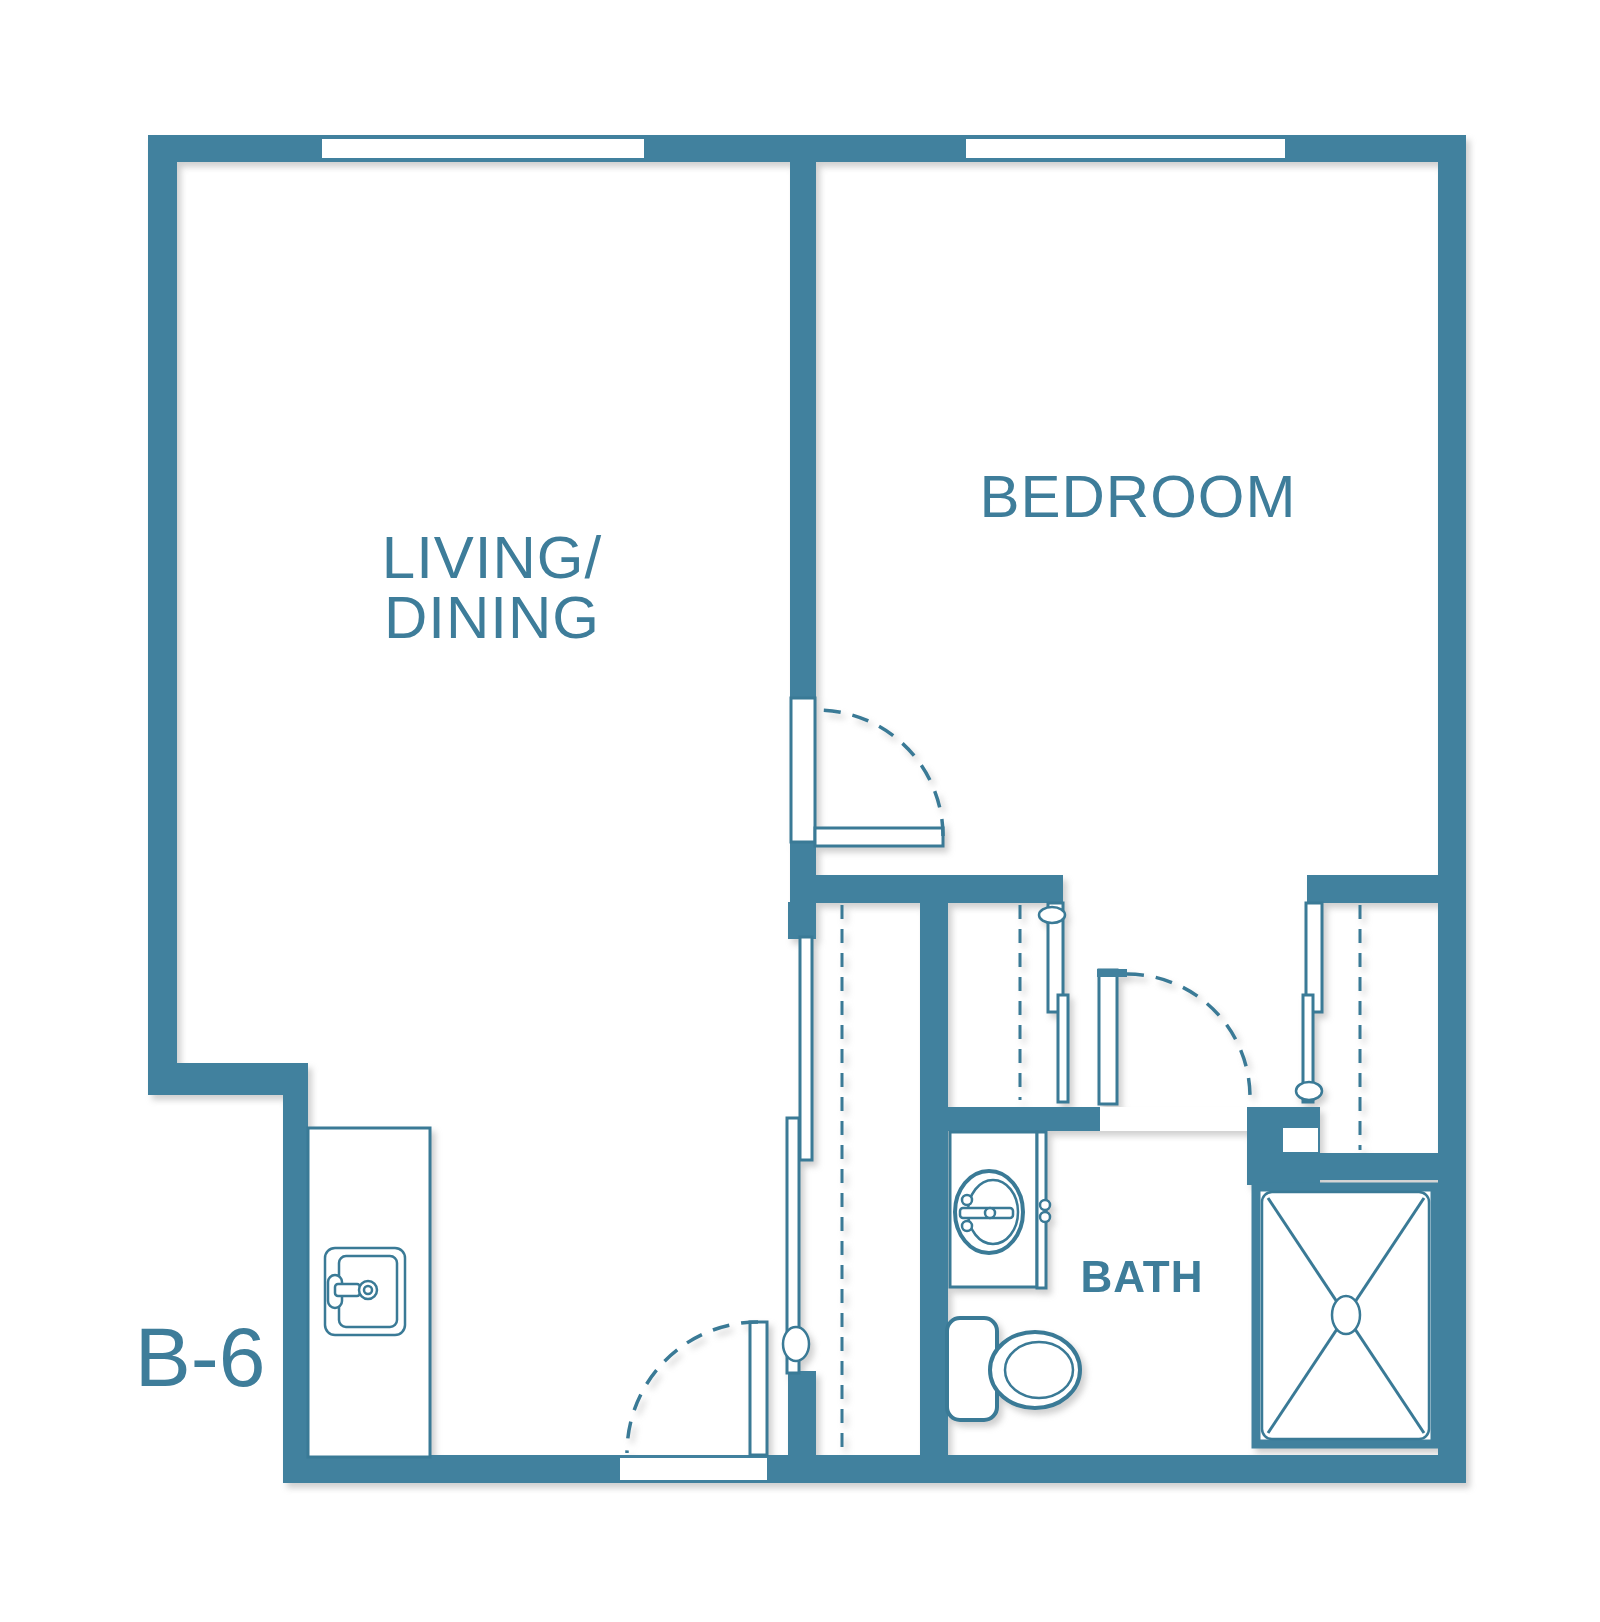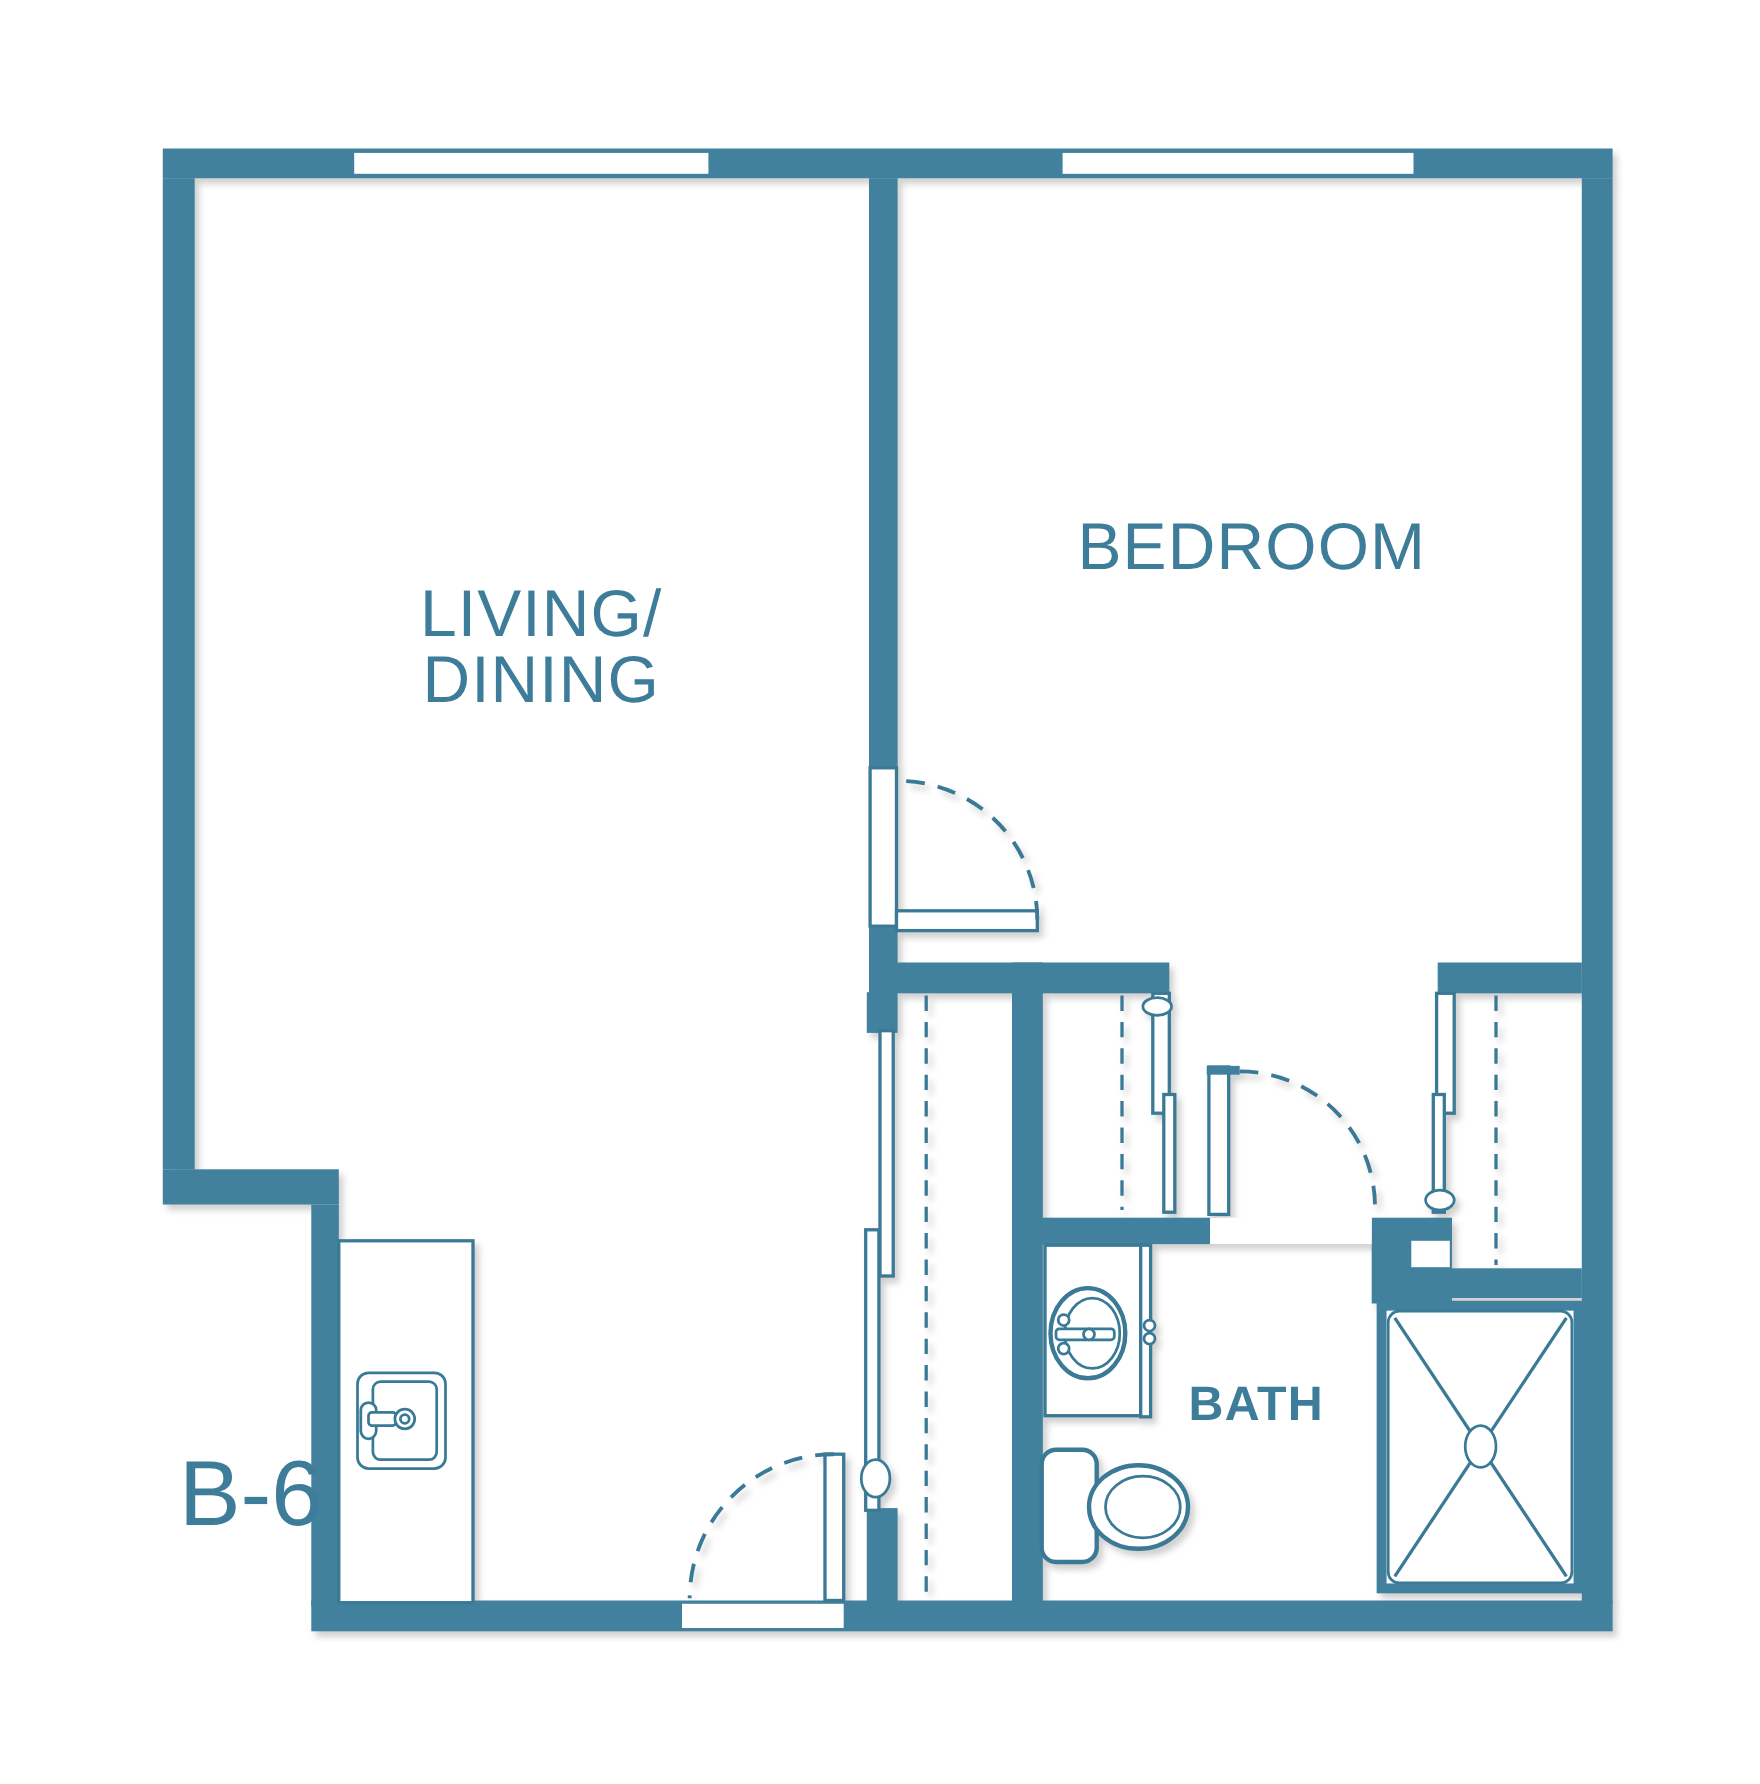--- a/index.html
+++ b/index.html
@@ -95,14 +95,14 @@
       <rect x="1262" y="1192" width="167" height="247" rx="10" class="thin"></rect>
       <line x1="1268" y1="1198" x2="1424" y2="1433" class="xline"></line>
       <line x1="1424" y1="1198" x2="1268" y2="1433" class="xline"></line>
       <ellipse cx="1346" cy="1315" rx="14" ry="19" class="thin"></ellipse>
     </svg>
 
   <div class="plan-label lbl-room" style="left:492px;top:541px;">LIVING/</div>
   <div class="plan-label lbl-room" style="left:492px;top:601px;">DINING</div>
   <div class="plan-label lbl-room" style="left:1138px;top:480px;">BEDROOM</div>
   <div class="plan-label lbl-bath" style="left:1142px;top:1277px;">BATH</div>
-  <div class="plan-label lbl-unit" style="left:200px;top:1357px;margin-left:28px;">B-6</div>
+  <div class="plan-label lbl-unit" style="left:200px;top:1357px;">B-6</div>
 </div>
 
 </body></html>

